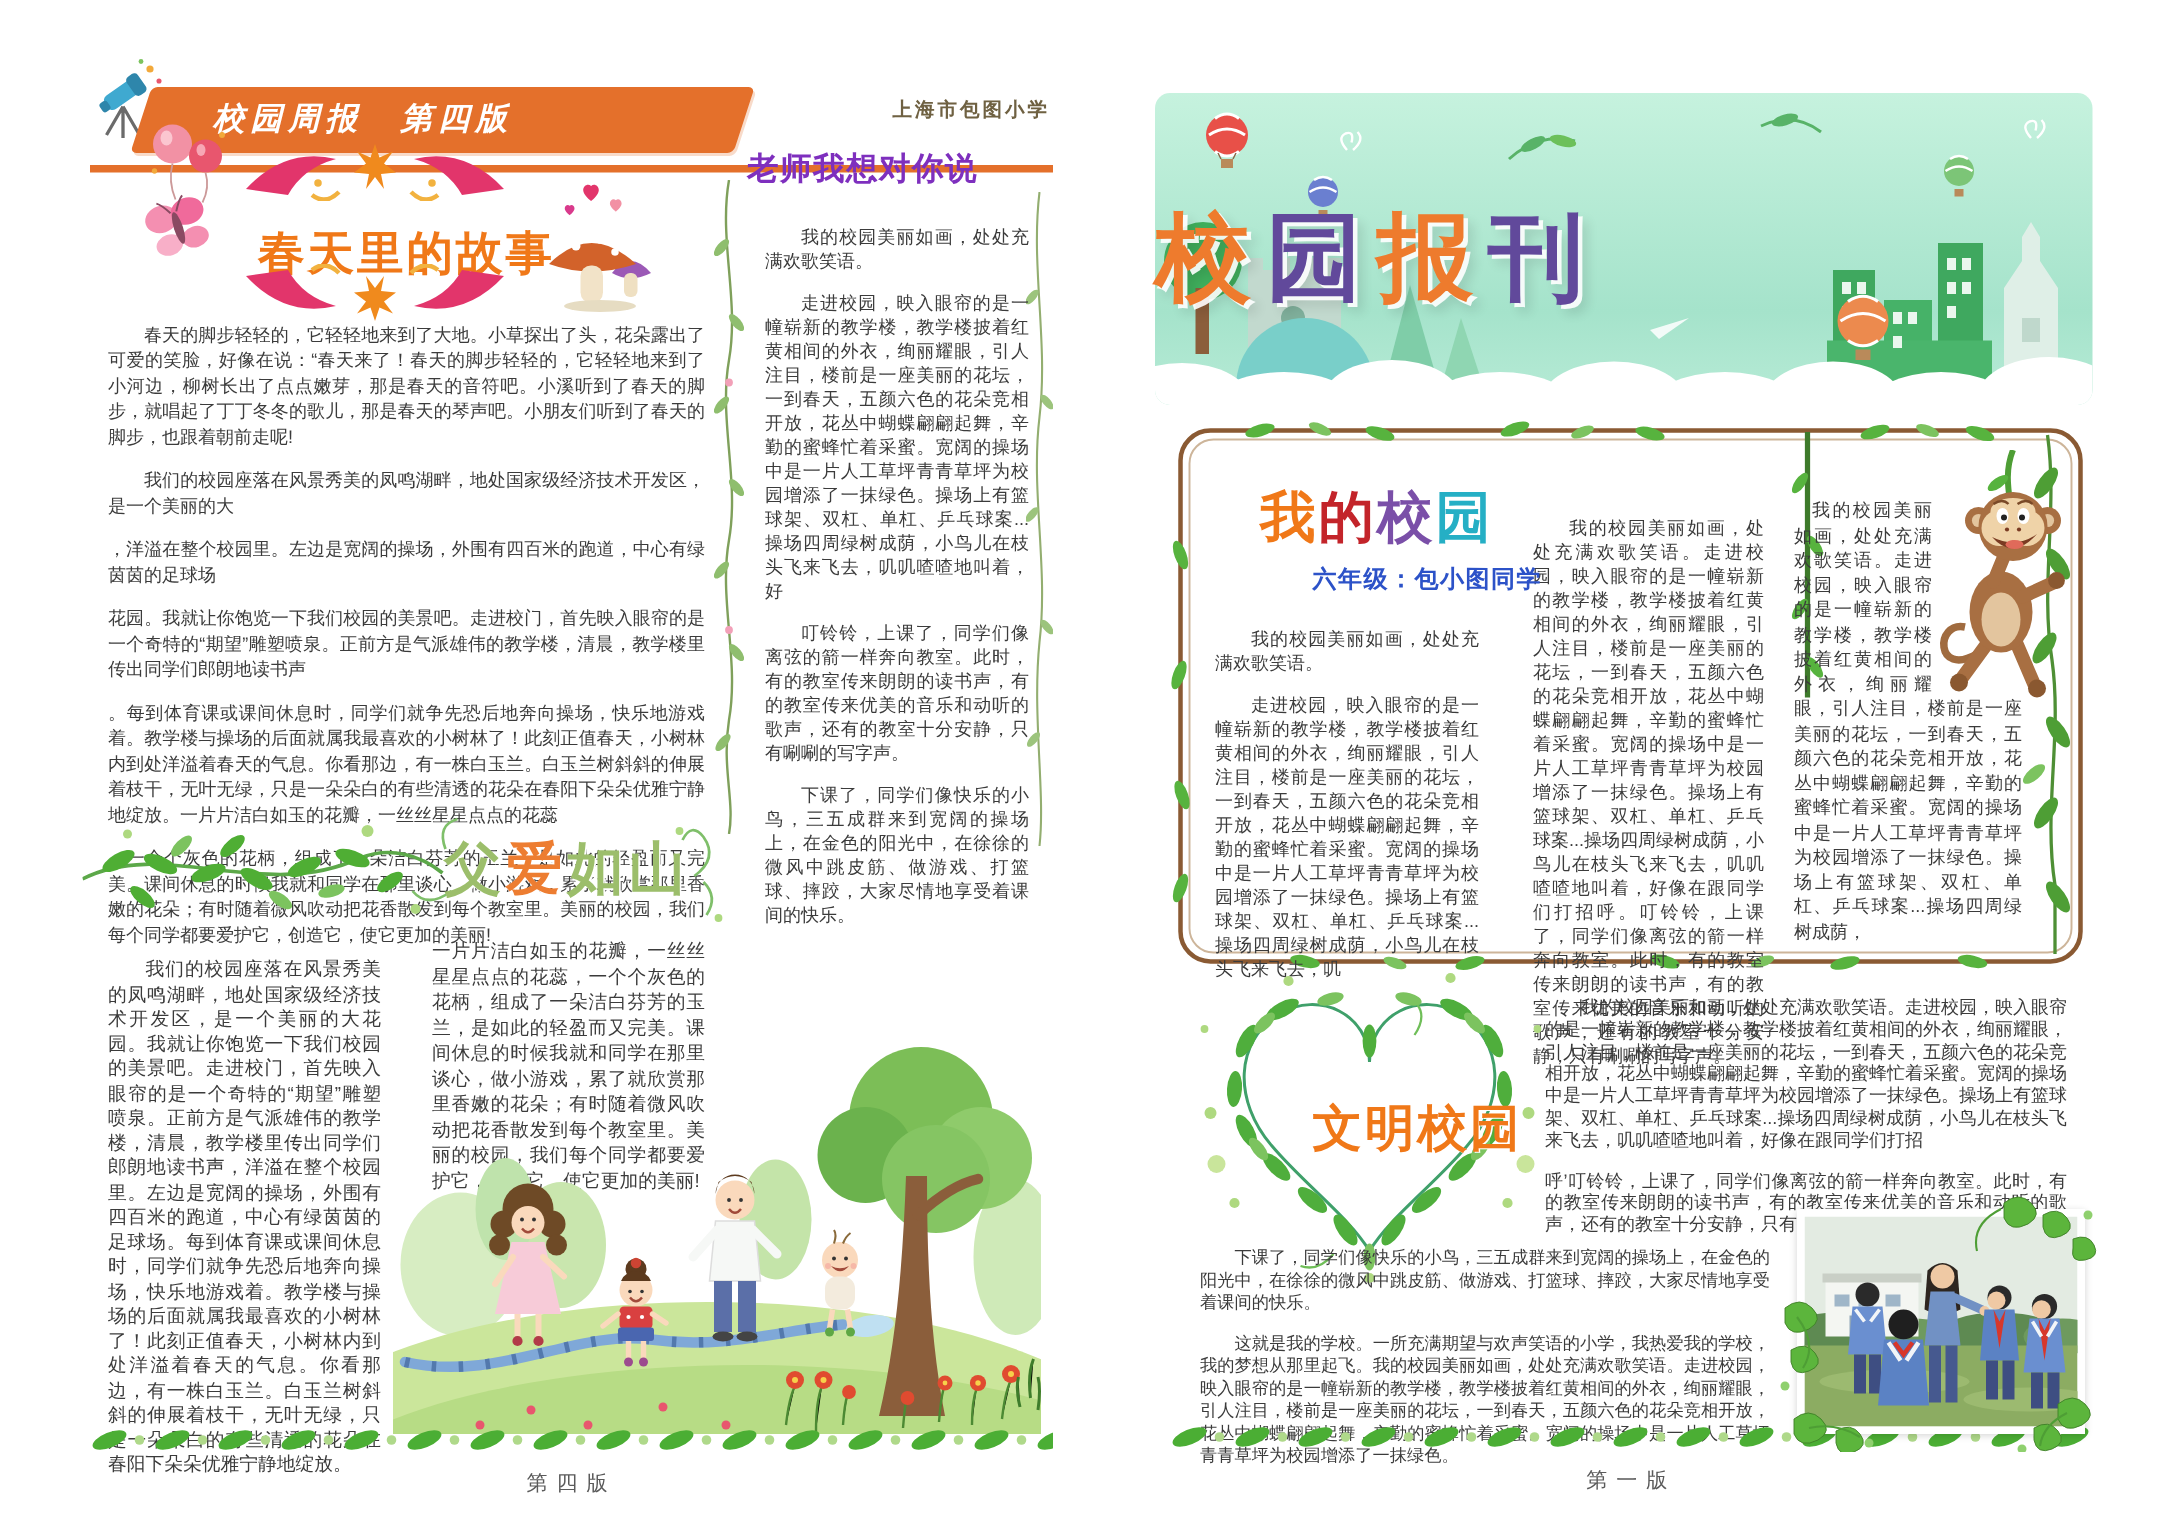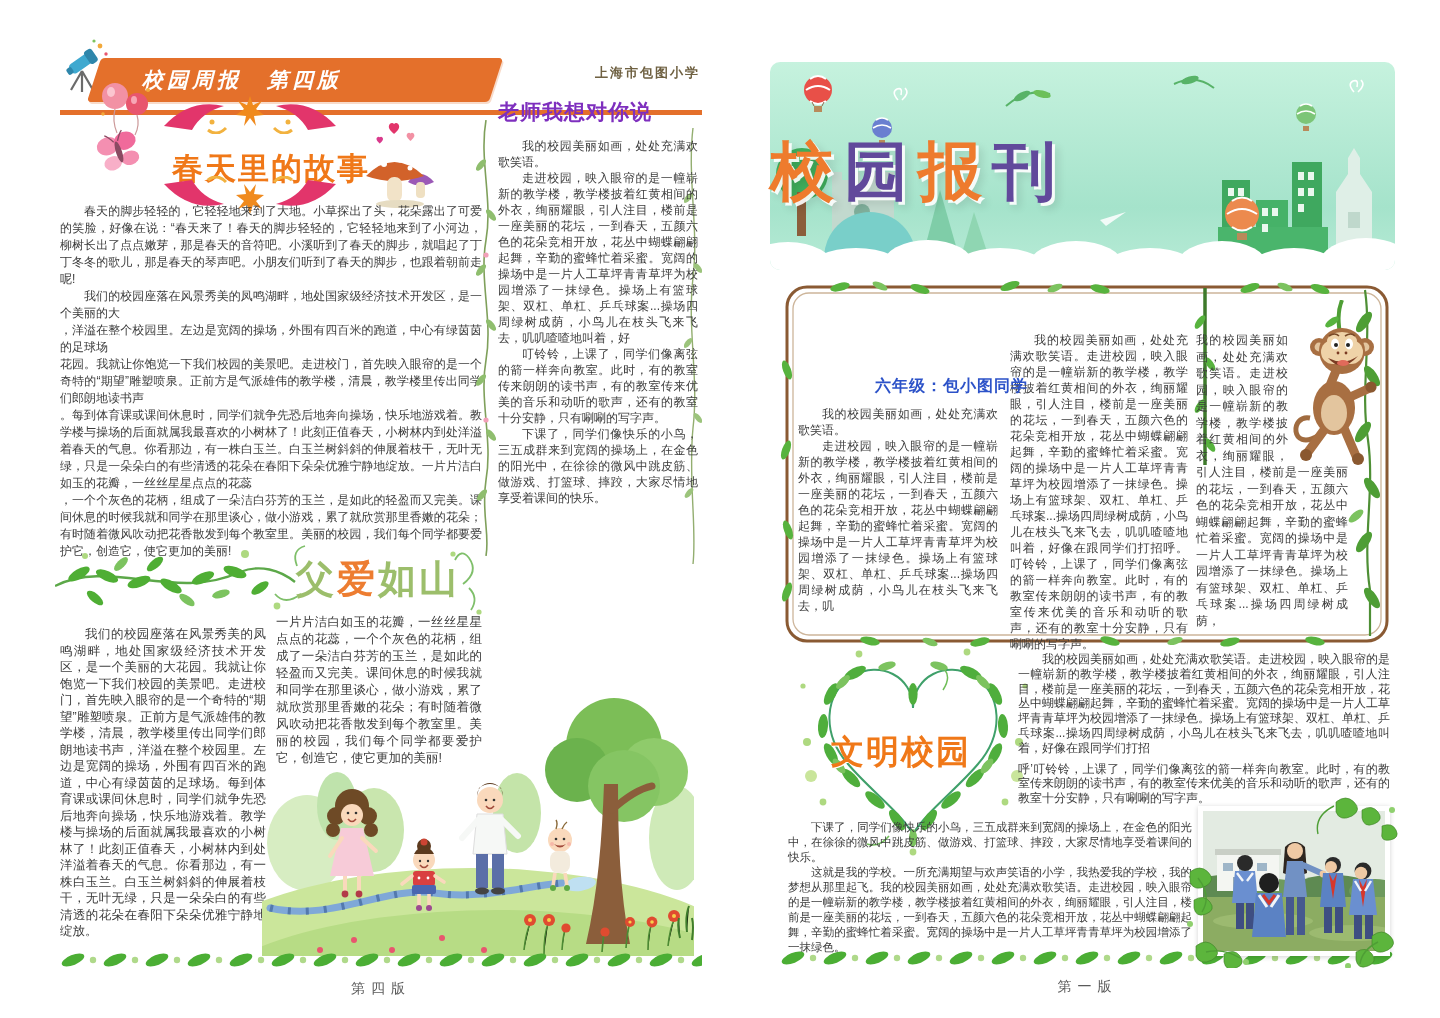--- a/index.html
+++ b/index.html
@@ -1,33 +1,33 @@
 <!DOCTYPE html>
 <html><head>
 <meta charset="utf-8">
 <style>
 *{margin:0;padding:0;box-sizing:border-box}
 body{background:#ffffff;font-family:"Liberation Sans","DejaVu Sans",sans-serif}
 .sheet{position:relative;width:1440px;height:1018px;background:#fff;overflow:hidden}
 .abs{position:absolute}
 .body-text{font-size:12px;line-height:17px;color:#3b3b3b;text-align:justify}
-.body-text p{margin:0}
+.body-text p{margin:12px}
 .body-text p.ind{text-indent:2em}
 .char-title span{display:inline-block;font-weight:bold}
 .weekly-banner{left:94px;top:58px;width:402px;height:44px;background:#E4702B;transform:skewX(-18deg);border-radius:4px;box-shadow:2px 2px 0 rgba(228,112,43,.25)}
 .weekly-banner .txt{transform:skewX(18deg);font-style:italic;font-weight:bold;color:#fff;font-size:21px;letter-spacing:4px;line-height:44px;padding-left:48px}
 .school-name{left:440px;top:64px;width:260px;text-align:right;font-family:"Liberation Serif","DejaVu Serif",serif;font-weight:bold;font-size:13px;color:#6F6142;letter-spacing:2px}
 .orange-rule{left:60px;top:110px;width:642px;height:5px;background:#E4702B}
 .story-title{left:130px;top:148px;width:240px;text-align:right;font-size:31px;font-weight:bold;color:#F07818;letter-spacing:2px;text-shadow:1px 1px 0 #fff}
 .teacher-title{left:498px;top:98px;width:200px;text-align:left;font-size:21px;font-weight:bold;color:#7E2FBE;letter-spacing:1px}
 .father-title{left:283px;top:554px;width:190px;text-align:center;font-size:38px;letter-spacing:3px;text-shadow:1px 1px 0 #fff}
 .masthead-title{left:770px;top:128px;width:625px;text-align:left;font-size:64px;letter-spacing:10px;text-shadow:3px 3px 0 rgba(255,255,255,.9),6px 6px 8px rgba(0,0,0,.12);z-index:5}
 .mycampus-title{left:818px;top:320px;width:200px;text-align:center;font-size:37px;letter-spacing:2px;text-shadow:2px 2px 0 #fff;z-index:4}
 .byline{left:808px;top:376px;width:220px;text-align:right;font-weight:bold;font-size:16px;color:#2C52C8;letter-spacing:1px;z-index:4}
-.civ-title{left:816px;top:730px;width:170px;text-align:center;font-size:33px;font-weight:bold;color:#F07818;letter-spacing:2px;z-index:4;text-shadow:1px 1px 0 #fff}
+.civ-title{left:845px;top:730px;width:170px;text-align:right;font-size:33px;font-weight:bold;color:#F07818;letter-spacing:2px;z-index:4;text-shadow:1px 1px 0 #fff}
 .footer-label{font-family:"Liberation Serif","DejaVu Serif",serif;font-size:14px;color:#5a5a5a;letter-spacing:6px;text-align:center}
 .mint-banner{left:770px;top:62px;width:625px;height:208px;background:linear-gradient(180deg,#C6F2DE 0%,#A5E3CB 70%,#B7EBD6 100%);border-radius:10px;overflow:hidden}
 .monkey-spacer{float:right;width:60px;height:118px}
 .photo-frame{left:1198px;top:806px;width:192px;height:150px;background:#fff;border:5px solid #ffffff;box-shadow:0 1px 5px rgba(0,0,0,.18);z-index:6}
 </style>
 </head>
 <body>
 
 <div class="sheet">
 
@@ -428,20 +428,23 @@
       <ellipse cx="100" cy="6" rx="8" ry="3.4" transform="rotate(25 100 6)"></ellipse>
         <ellipse cx="275" cy="8" rx="8" ry="3.4" transform="rotate(-22 275 8)"></ellipse>
         <ellipse cx="505" cy="7" rx="8" ry="3.4" transform="rotate(22 505 7)"></ellipse>
         <ellipse cx="150" cy="362" rx="8" ry="3.4" transform="rotate(20 150 362)"></ellipse>
         <ellipse cx="395" cy="361" rx="8" ry="3.4" transform="rotate(-18 395 361)"></ellipse>
         <ellipse cx="575" cy="70" rx="9" ry="4" transform="rotate(40 575 70)"></ellipse>
         <ellipse cx="576" cy="236" rx="9" ry="4" transform="rotate(-40 576 236)"></ellipse>
     </g>
   </svg>
 
+  <div class="abs mycampus-title char-title">
+    <span style="color:#F07818">我</span><span style="color:#C3242A">的</span><span style="color:#7A4FA8">校</span><span style="color:#25AFC5">园</span>
+  </div>
   <div class="abs byline">六年级：包小图同学</div>
 
   <div class="abs body-text" style="left:798px;top:406px;width:200px;line-height:16px">
     <p class="ind">我的校园美丽如画，处处充满欢歌笑语。</p>
     <p class="ind">走进校园，映入眼帘的是一幢崭新的教学楼，教学楼披着红黄相间的外衣，绚丽耀眼，引人注目，楼前是一座美丽的花坛，一到春天，五颜六色的花朵竞相开放，花丛中蝴蝶翩翩起舞，辛勤的蜜蜂忙着采蜜。宽阔的操场中是一片人工草坪青青草坪为校园增添了一抹绿色。操场上有篮球架、双杠、单杠、乒乓球案...操场四周绿树成荫，小鸟儿在枝头飞来飞去，叽</p>
   </div>
   <div class="abs body-text" style="left:1010px;top:332px;width:178px;line-height:16px">
     <p class="ind">我的校园美丽如画，处处充满欢歌笑语。走进校园，映入眼帘的是一幢崭新的教学楼，教学楼披着红黄相间的外衣，绚丽耀眼，引人注目，楼前是一座美丽的花坛，一到春天，五颜六色的花朵竞相开放，花丛中蝴蝶翩翩起舞，辛勤的蜜蜂忙着采蜜。宽阔的操场中是一片人工草坪青青草坪为校园增添了一抹绿色。操场上有篮球架、双杠、单杠、乒乓球案...操场四周绿树成荫，小鸟儿在枝头飞来飞去，叽叽喳喳地叫着，好像在跟同学们打招呼。叮铃铃，上课了，同学们像离弦的箭一样奔向教室。此时，有的教室传来朗朗的读书声，有的教室传来优美的音乐和动听的歌声，还有的教室十分安静，只有唰唰的写字声。</p>
   </div>
   <div class="abs body-text" style="left:1196px;top:332px;width:152px;line-height:16.5px">

